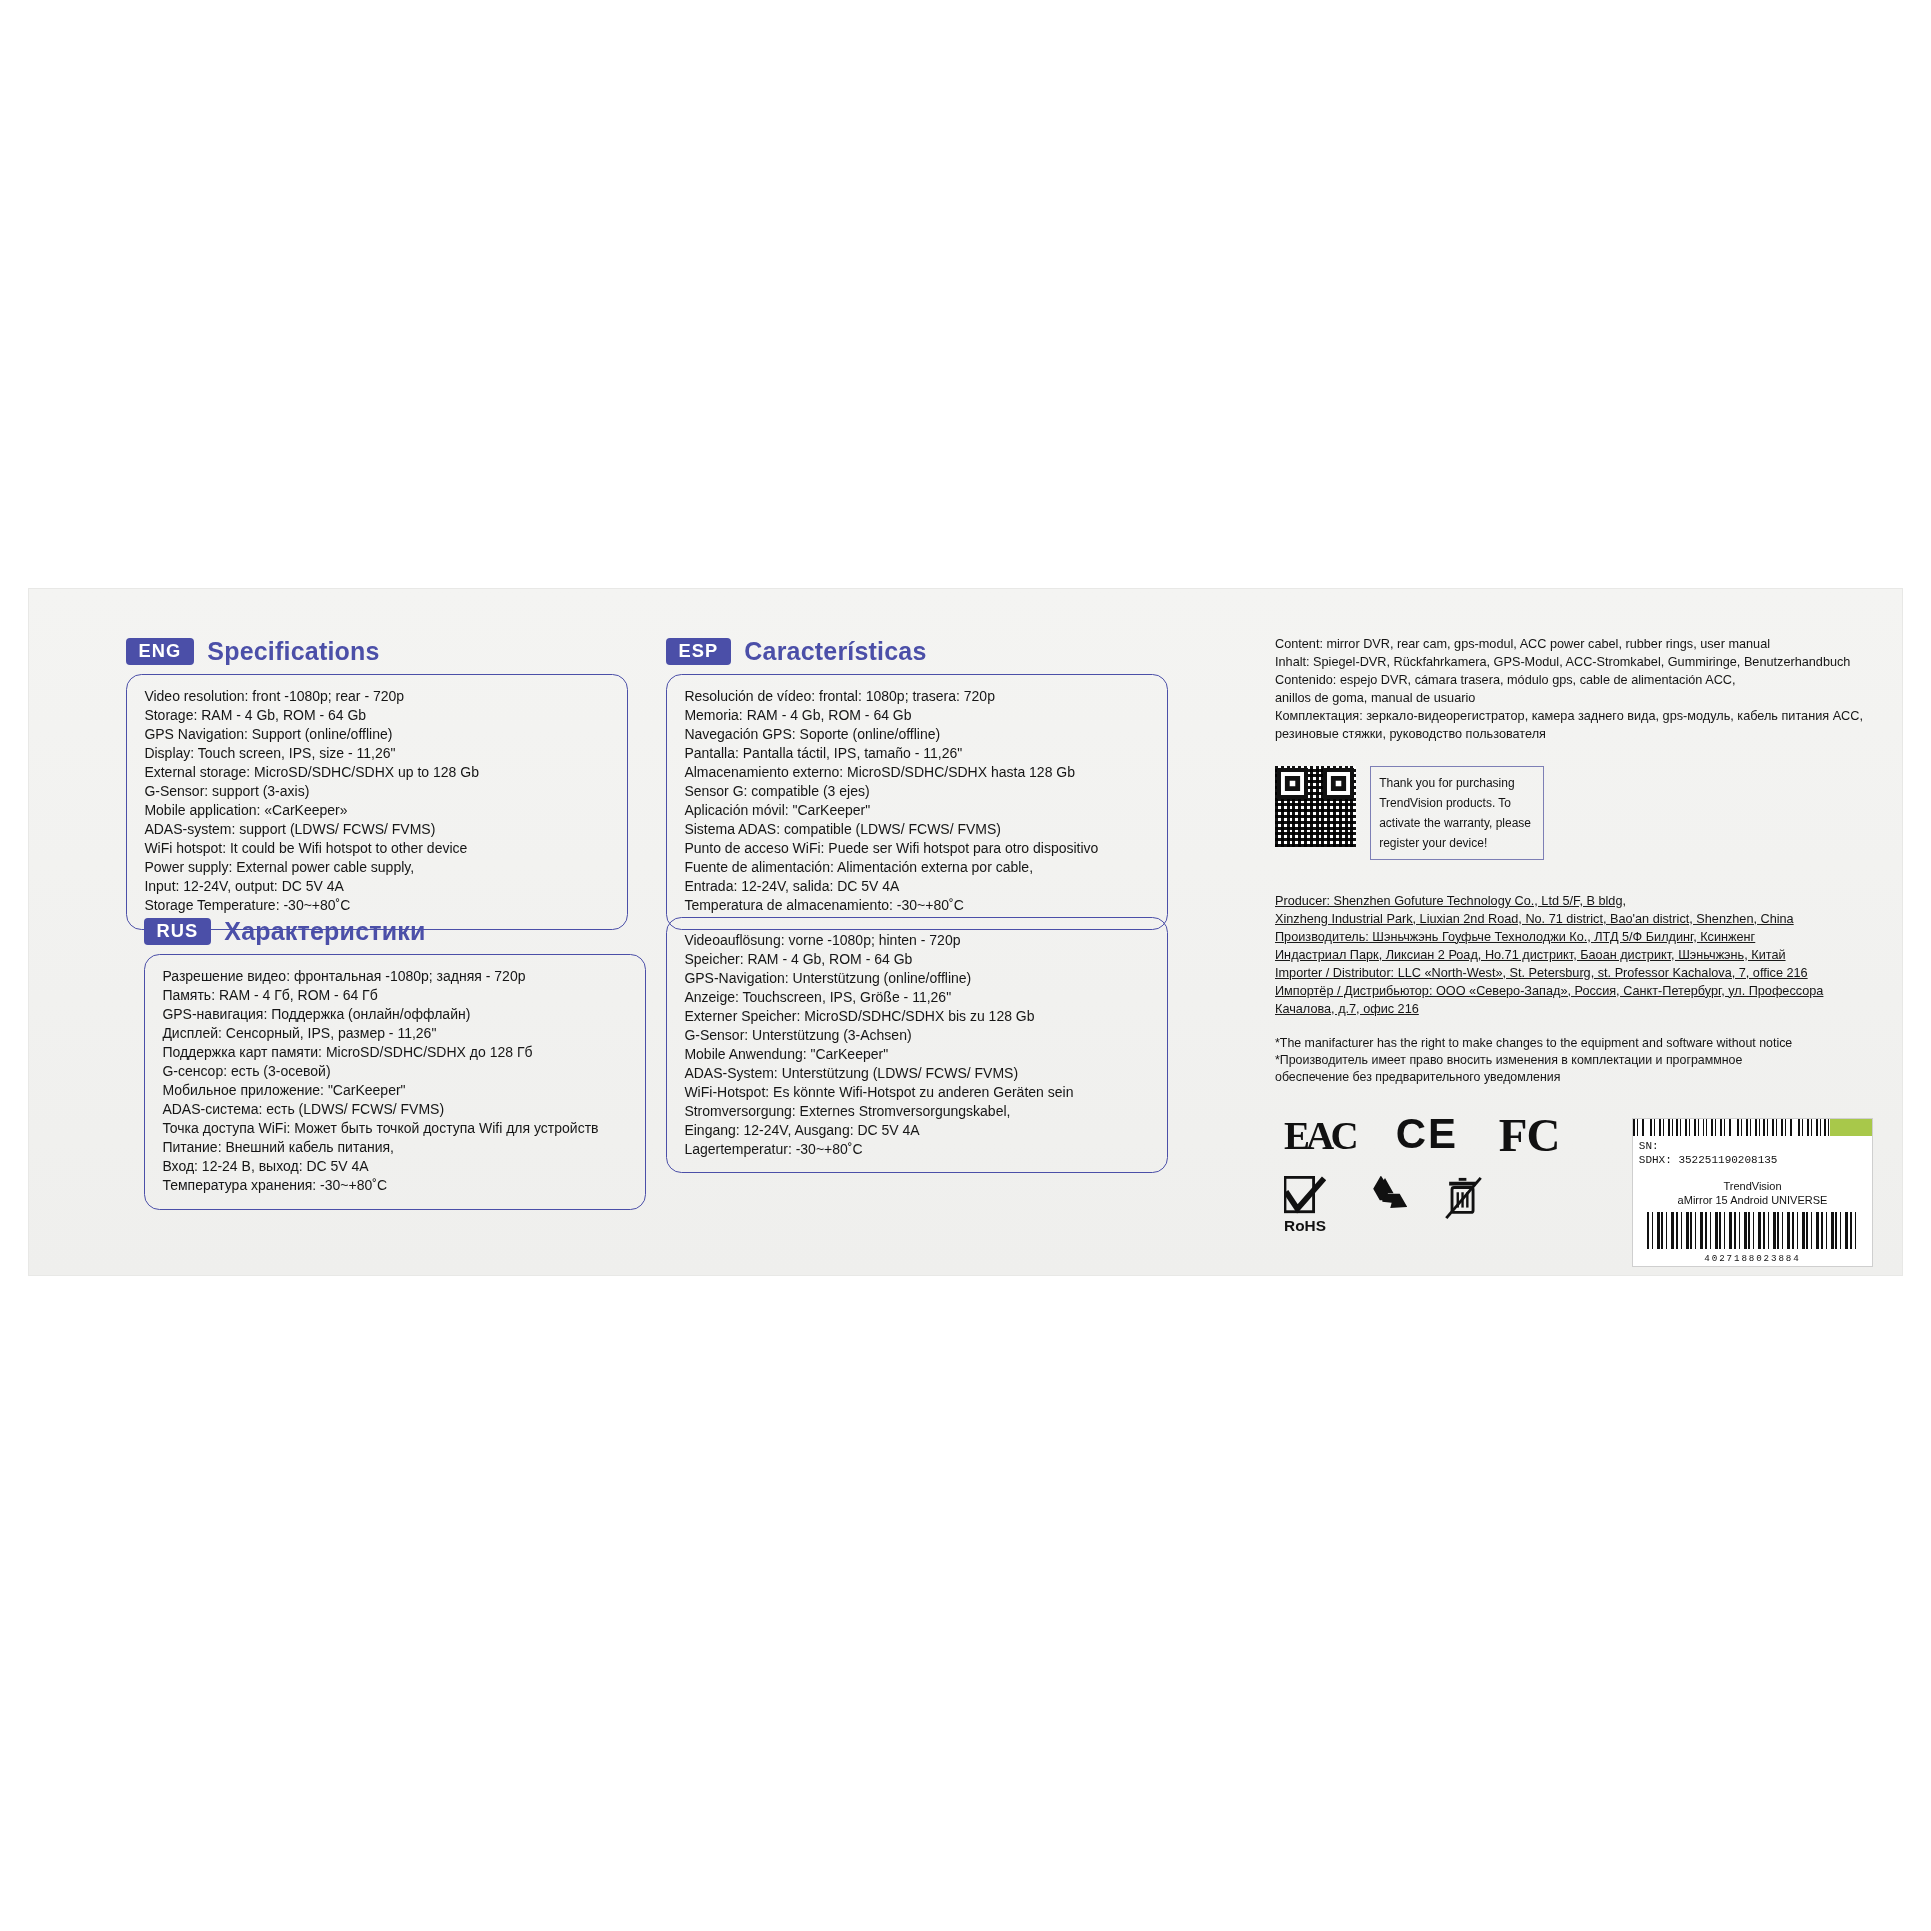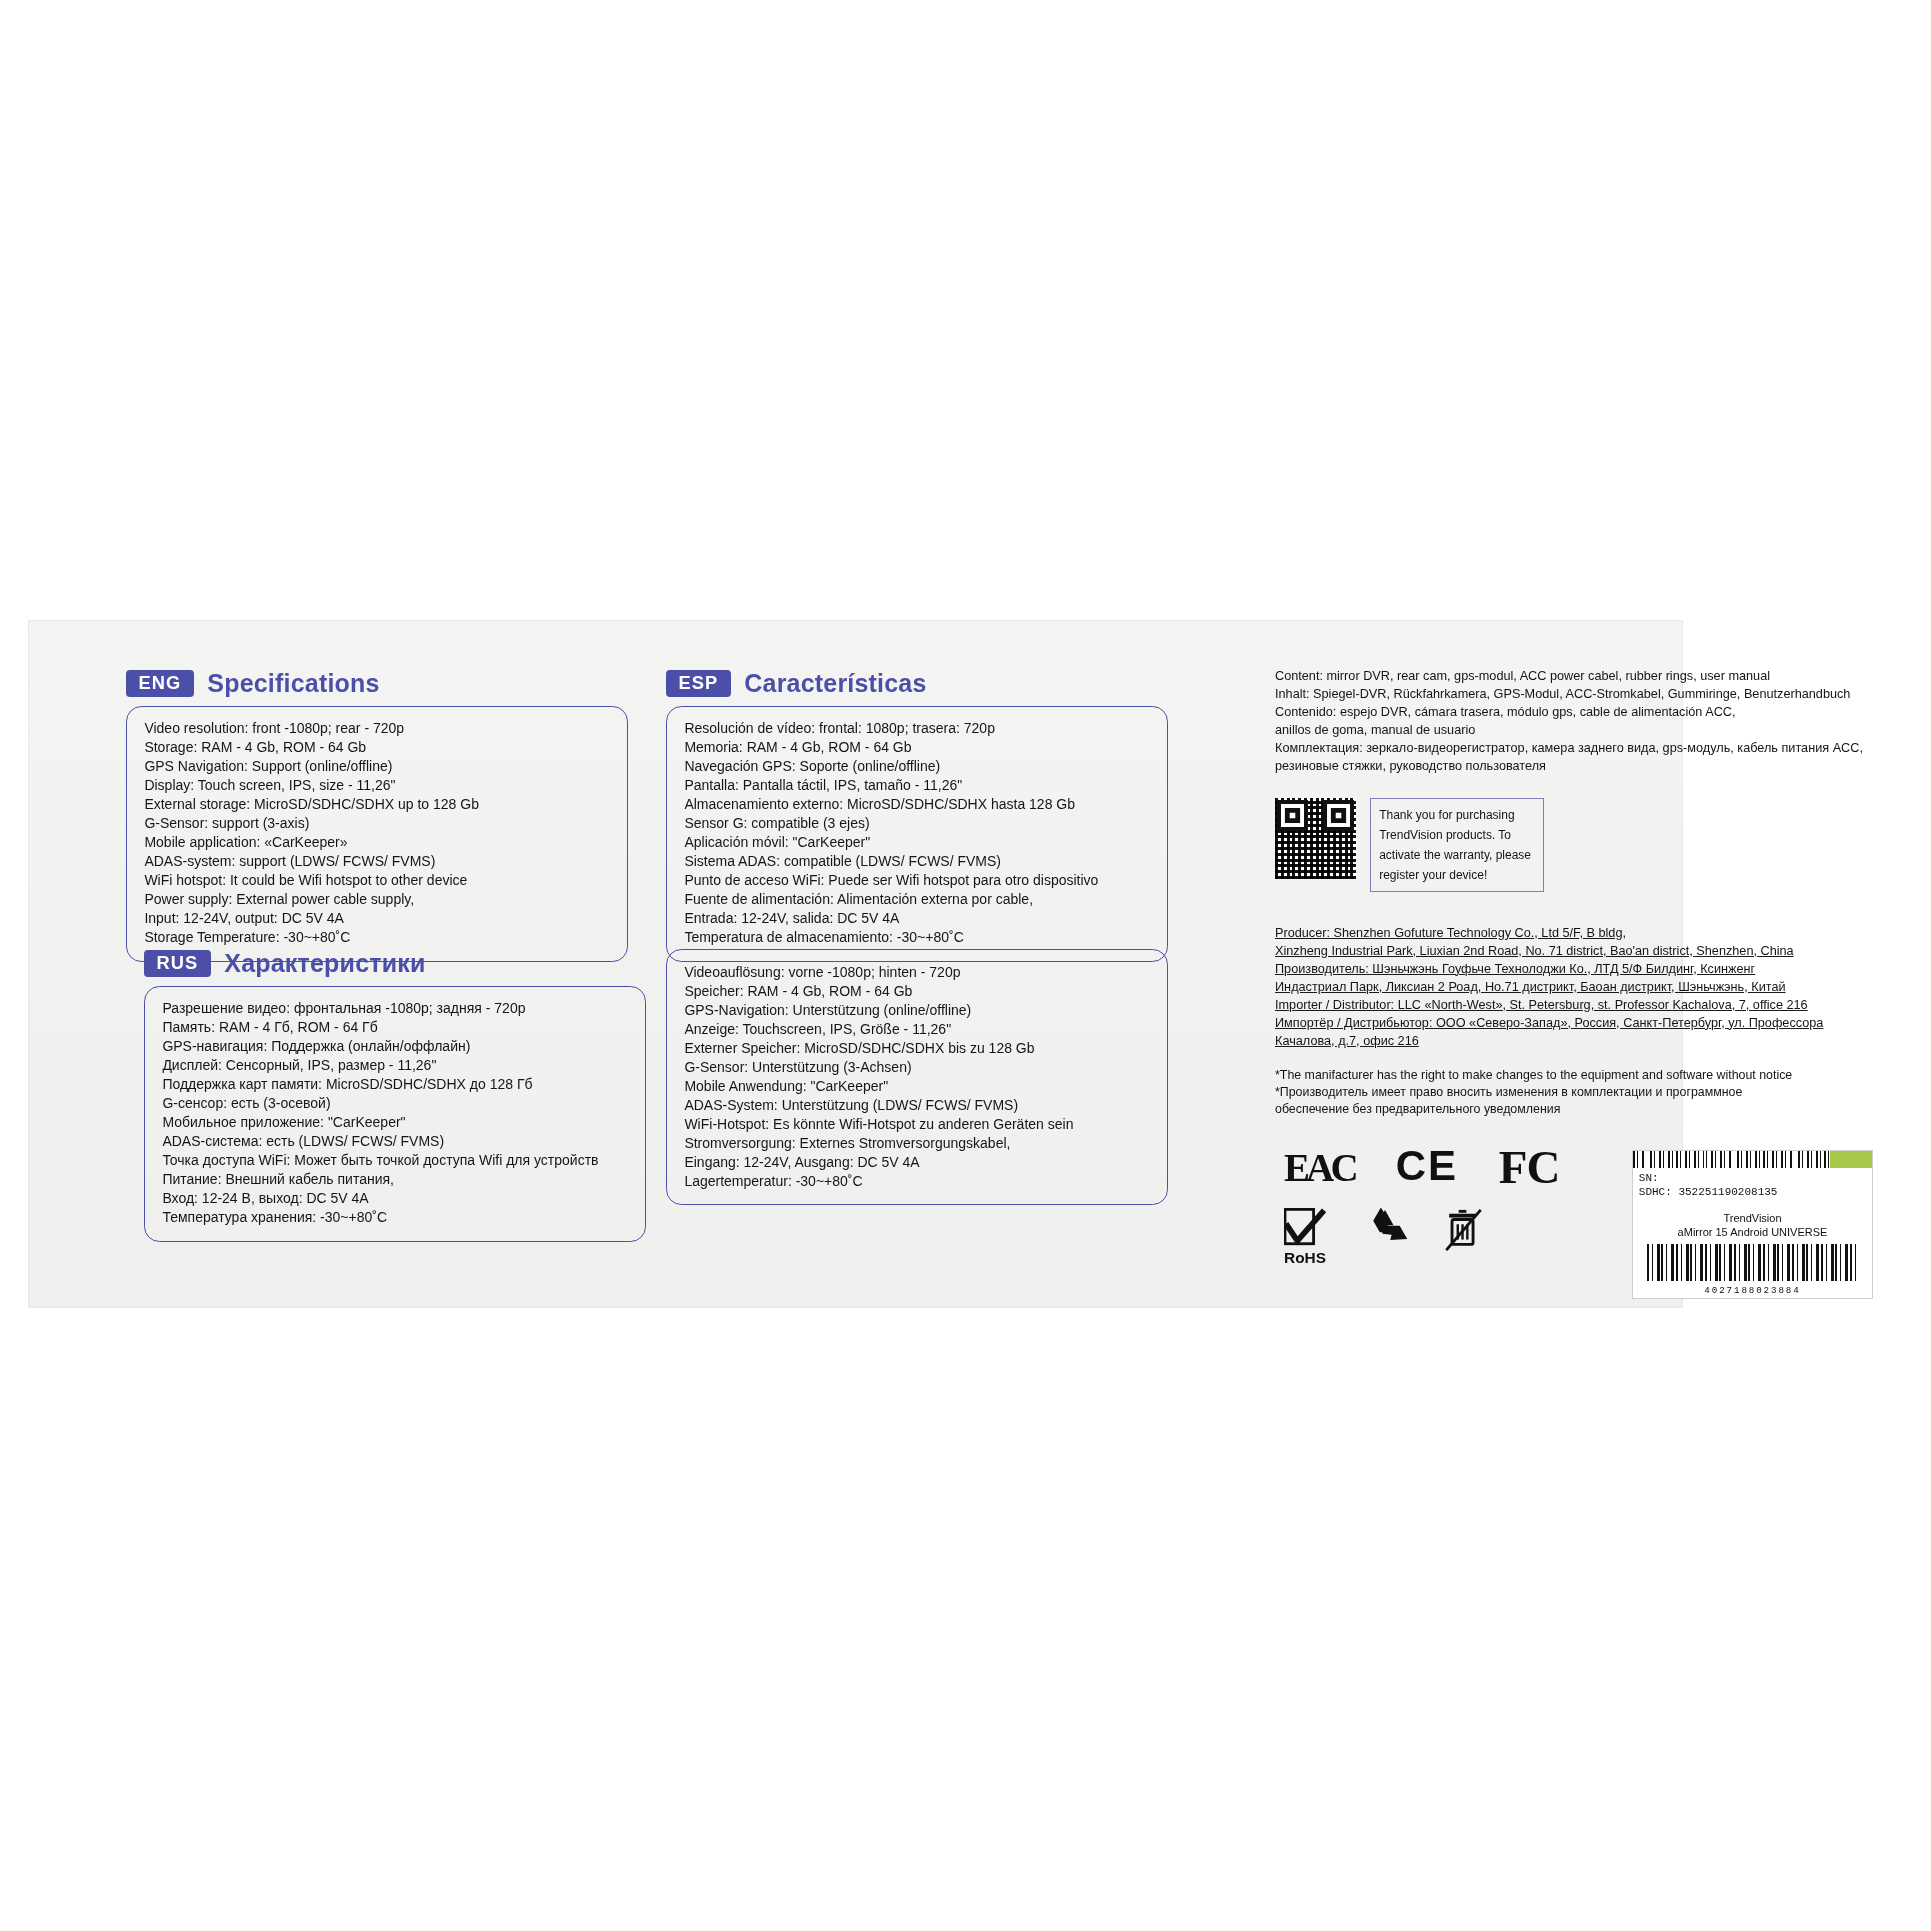--- a/index.html
+++ b/index.html
@@ -16,22 +16,22 @@
   }
   .page {
     position: absolute;
     left: 0; top: 0;
     width: 1931px; height: 1931px;
   }
   
   .panel {
     position: absolute;
     left: 29px;
-    top: 621px;
-    width: 1653px;
+    top: 589px;
+    width: 1873px;
     height: 686px;
     background: #3b82f6;
     box-shadow: 0 0 0 1px #e8e8e6;
   }
   .panel-inner {
     position: absolute;
     left: 0; top: 0; right: 0; bottom: 0;
     background: linear-gradient(180deg, #f4f4f2 0%, #f1f1ef 60%, #efefed 100%);
   }
 
@@ -400,21 +400,21 @@
             </svg>
           </div>
         </div>
       </div>
 
       <div class="label">
         <div class="topbar"></div>
         <div class="greenbar"></div>
         <div class="sn">SN:</div>
         <div class="imei">
-          <span>SDHC:</span>
+          <span>SDHX:</span>
           <span>352251190208135</span>
         </div>
         <div class="model">
           <div>TrendVision</div>
           <div>aMirror 15 Android UNIVERSE</div>
         </div>
         <div class="barcode"></div>
         <div class="barnum">4027188023884</div>
       </div>
 

